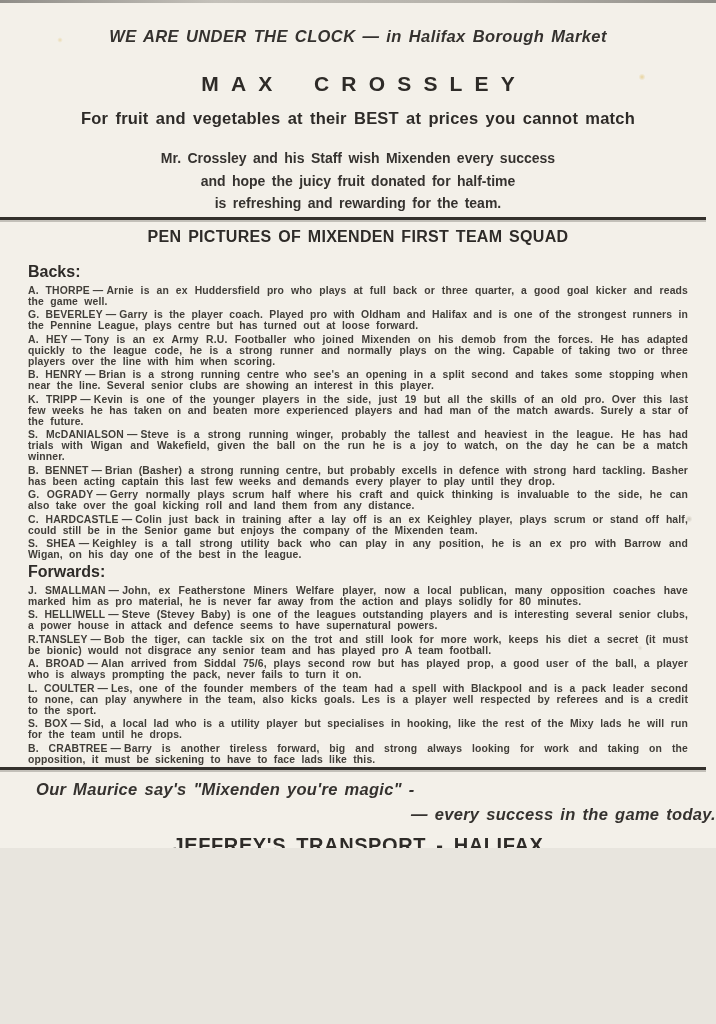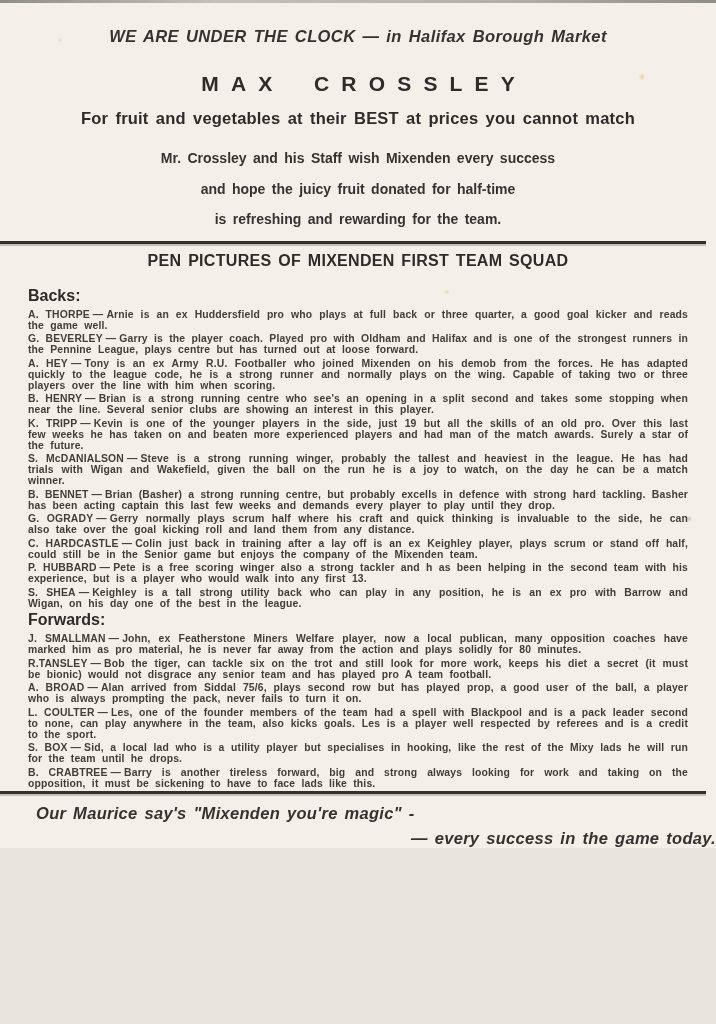--- a/index.html
+++ b/index.html
@@ -24,21 +24,21 @@
     background:linear-gradient(90deg,#8f8d88,#c4c1ba 30%,#b3b0a9 70%,#8f8d88);}
   
   .ad-top{text-align:center;padding-top:26px;}
   .tagline{margin:0;font-style:italic;font-weight:bold;font-size:16.5px;line-height:20px;
     letter-spacing:.4px;word-spacing:2px;color:#35322f;}
   .advertiser{margin:26px 0 0;font-size:21px;font-weight:bold;line-height:24px;
     letter-spacing:.58em;word-spacing:.55em;text-indent:.58em;color:#2e2b28;}
   .headline{margin:12px 0 0;font-weight:bold;font-size:16.5px;line-height:21px;
     letter-spacing:.2px;word-spacing:2.5px;color:#2e2b28;}
   .message{margin-top:20px;}
-  .message p{margin:12px;font-weight:bold;font-size:14px;line-height:18.5px;
+  .message p{margin:4px;font-weight:bold;font-size:14px;line-height:18.5px;
     word-spacing:2.5px;color:#35322f;}
   
   .rule{height:3px;background:#34312d;width:98.6%;margin:0;
     box-shadow:0 2px 0 rgba(52,49,45,.25);}
   .rule.top{margin-top:2px;}
   
   .pen-pictures{padding:4px 28px 0;}
   .pp-title{margin:3px 0 16px;text-align:center;font-size:16px;line-height:20px;
     font-weight:bold;letter-spacing:.3px;word-spacing:2px;color:#2e2b28;}
   .group-heading{margin:11px 0 4px;font-size:16px;line-height:18px;font-weight:bold;color:#2e2b28;}
@@ -86,26 +86,26 @@
     <div id="backs-list">
         <p class="player"><span class="pname">A. THORPE</span><span class="dash">—</span><span>Arnie is an ex Huddersfield pro who plays at full back or three quarter, a good goal kicker and reads the game well.</span></p>
         <p class="player"><span class="pname">G. BEVERLEY</span><span class="dash">—</span><span>Garry is the player coach. Played pro with Oldham and Halifax and is one of the strongest runners in the Pennine League, plays centre but has turned out at loose forward.</span></p>
         <p class="player"><span class="pname">A. HEY</span><span class="dash">—</span><span>Tony is an ex Army R.U. Footballer who joined Mixenden on his demob from the forces. He has adapted quickly to the league code, he is a strong runner and normally plays on the wing. Capable of taking two or three players over the line with him when scoring.</span></p>
         <p class="player"><span class="pname">B. HENRY</span><span class="dash">—</span><span>Brian is a strong running centre who see's an opening in a split second and takes some stopping when near the line. Several senior clubs are showing an interest in this player.</span></p>
         <p class="player"><span class="pname">K. TRIPP</span><span class="dash">—</span><span>Kevin is one of the younger players in the side, just 19 but all the skills of an old pro. Over this last few weeks he has taken on and beaten more experienced players and had man of the match awards. Surely a star of the future.</span></p>
         <p class="player"><span class="pname">S. McDANIALSON</span><span class="dash">—</span><span>Steve is a strong running winger, probably the tallest and heaviest in the league. He has had trials with Wigan and Wakefield, given the ball on the run he is a joy to watch, on the day he can be a match winner.</span></p>
         <p class="player"><span class="pname">B. BENNET</span><span class="dash">—</span><span>Brian (Basher) a strong running centre, but probably excells in defence with strong hard tackling. Basher has been acting captain this last few weeks and demands every player to play until they drop.</span></p>
         <p class="player"><span class="pname">G. OGRADY</span><span class="dash">—</span><span>Gerry normally plays scrum half where his craft and quick thinking is invaluable to the side, he can also take over the goal kicking roll and land them from any distance.</span></p>
         <p class="player"><span class="pname">C. HARDCASTLE</span><span class="dash">—</span><span>Colin just back in training after a lay off is an ex Keighley player, plays scrum or stand off half, could still be in the Senior game but enjoys the company of the Mixenden team.</span></p>
-        <p class="player"><span class="pname">P. HUBBARD</span><span class="dash">—</span><span>Pete is a free scoring winger also a strong tackler and h as been helping in the second team with his experience, but is a player who would walk into any first 13.</span></p>
         <p class="player"><span class="pname">S. SHEA</span><span class="dash">—</span><span>Keighley is a tall strong utility back who can play in any position, he is an ex pro with Barrow and Wigan, on his day one of the best in the league.</span></p>
       </div>
     <h3 class="group-heading forwards">Forwards:</h3>
     <div id="forwards-list">
         <p class="player"><span class="pname">J. SMALLMAN</span><span class="dash">—</span><span>John, ex Featherstone Miners Welfare player, now a local publican, many opposition coaches have marked him as pro material, he is never far away from the action and plays solidly for 80 minutes.</span></p>
+        <p class="player"><span class="pname">S. HELLIWELL</span><span class="dash">—</span><span>Steve (Stevey Baby) is one of the leagues outstanding players and is interesting several senior clubs, a power house in attack and defence seems to have supernatural powers.</span></p>
         <p class="player"><span class="pname">R.TANSLEY</span><span class="dash">—</span><span>Bob the tiger, can tackle six on the trot and still look for more work, keeps his diet a secret (it must be bionic) would not disgrace any senior team and has played pro A team football.</span></p>
         <p class="player"><span class="pname">A. BROAD</span><span class="dash">—</span><span>Alan arrived from Siddal 75/6, plays second row but has played prop, a good user of the ball, a player who is always prompting the pack, never fails to turn it on.</span></p>
         <p class="player"><span class="pname">L. COULTER</span><span class="dash">—</span><span>Les, one of the founder members of the team had a spell with Blackpool and is a pack leader second to none, can play anywhere in the team, also kicks goals. Les is a player well respected by referees and is a credit to the sport.</span></p>
         <p class="player"><span class="pname">S. BOX</span><span class="dash">—</span><span>Sid, a local lad who is a utility player but specialises in hooking, like the rest of the Mixy lads he will run for the team until he drops.</span></p>
         <p class="player"><span class="pname">B. CRABTREE</span><span class="dash">—</span><span>Barry is another tireless forward, big and strong always looking for work and taking on the opposition, it must be sickening to have to face lads like this.</span></p>
       </div>
   </section>
 
   <div class="rule"></div>
 

